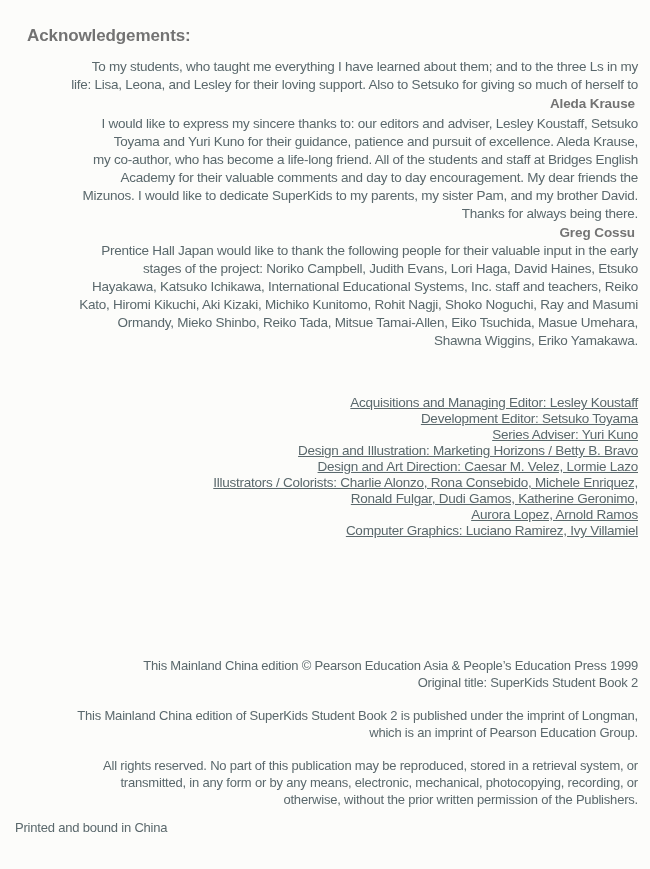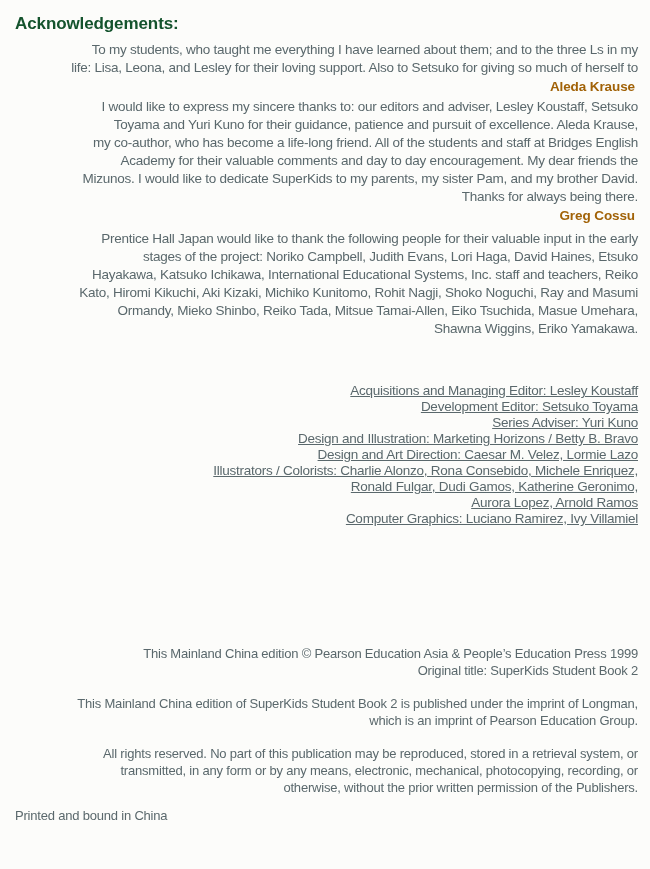--- a/index.html
+++ b/index.html
@@ -12,42 +12,42 @@
     width: 650px;
     height: 869px;
     margin: 0 auto;
     background: #fcfcfa;
     overflow: hidden;
     box-sizing: border-box;
     padding: 14px 12px 0 15px;
     color: #5a686c;
   }
   .heading {
-    margin: 0;
+    margin: 12px;
     font-size: 17px;
     line-height: 20px;
     font-weight: bold;
-    color: #14532d;
+    color: #737373;
     letter-spacing: -0.1px;
   }
   .para { margin: 0; }
   .line {
     white-space: pre;
     font-size: 13.5px;
     line-height: 18px;
     letter-spacing: -0.25px;
     text-align: right;
   }
   .para-first { margin-top: 7px; }
   .para-second { margin-top: 2px; }
-  .para-third { margin-top: 5px; }
+  .para-third { }
   .signature {
     text-align: right;
     font-weight: bold;
-    color: #a16207;
+    color: #737373;
     font-size: 13.5px;
     line-height: 19px;
     letter-spacing: -0.1px;
     padding-right: 3px;
   }
   .credits { margin-top: 45px; }
   .credits .line { line-height: 16px; text-decoration: underline; }
   .credits .indent { padding-left: 110px; }
   .copyright-block { margin-top: 118px; }
   .copyright-block .line,

